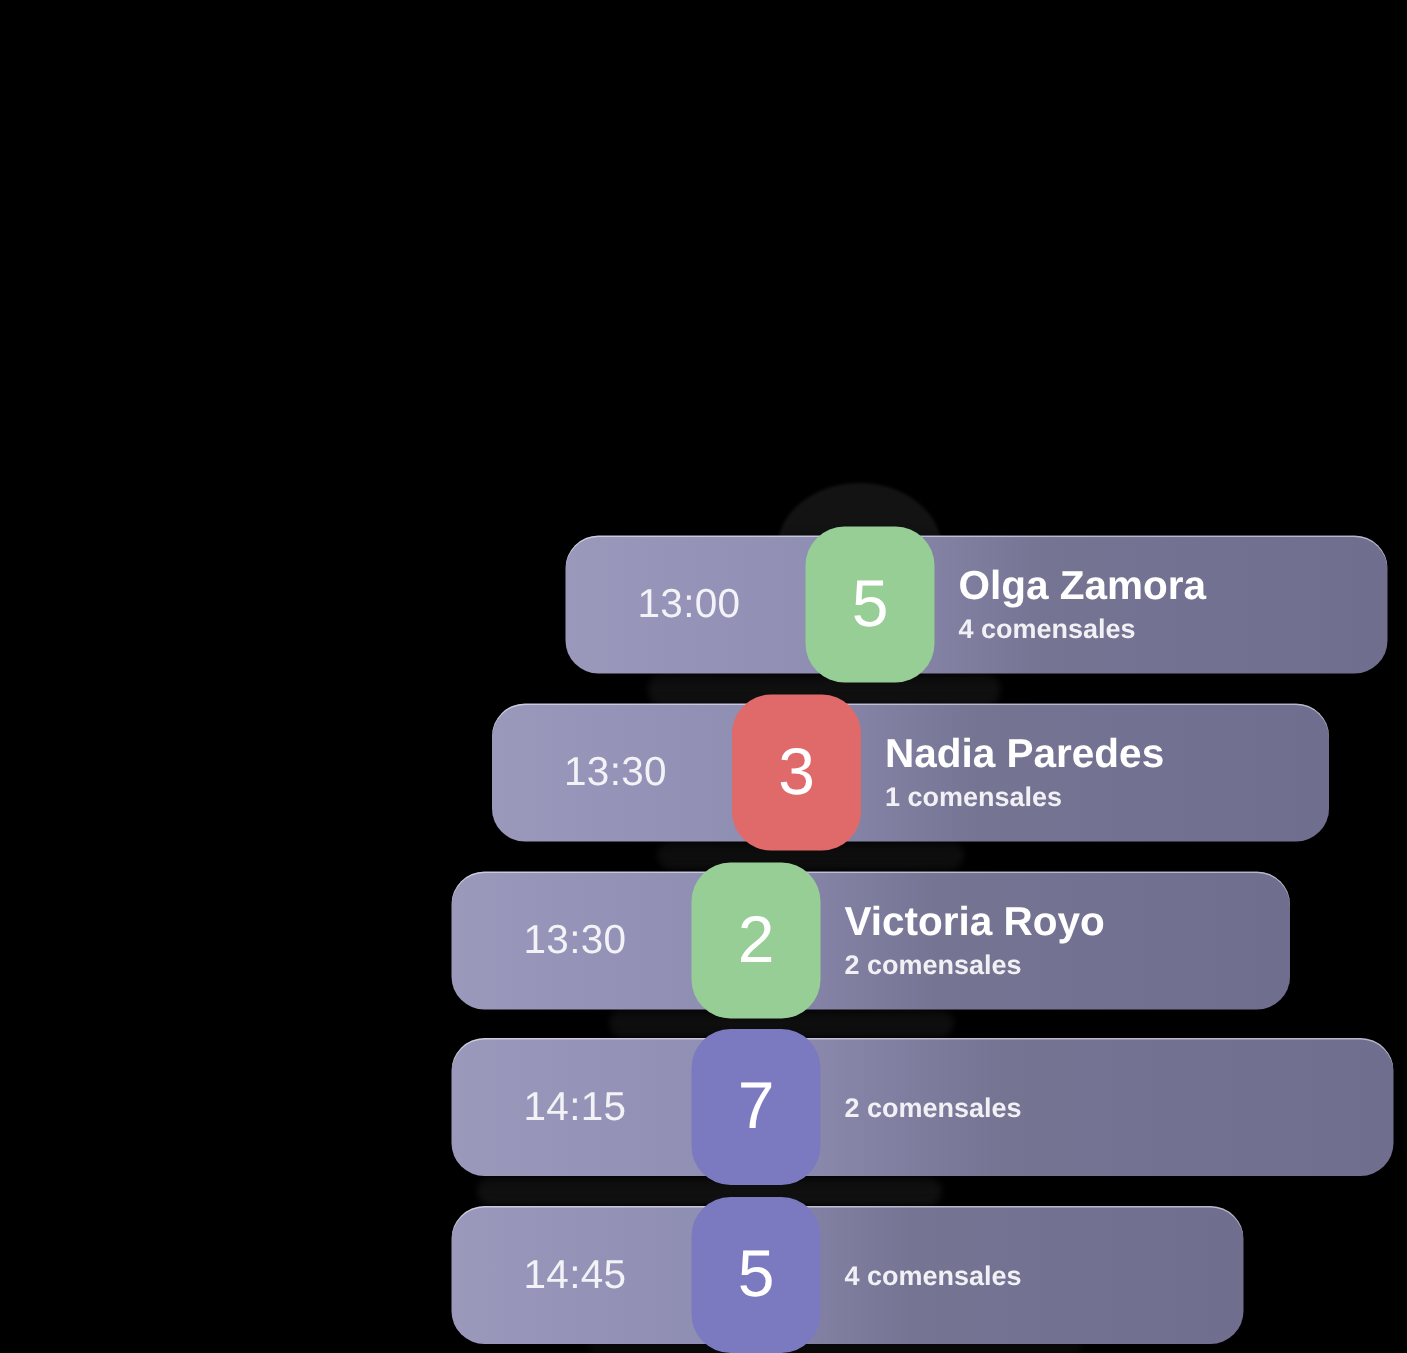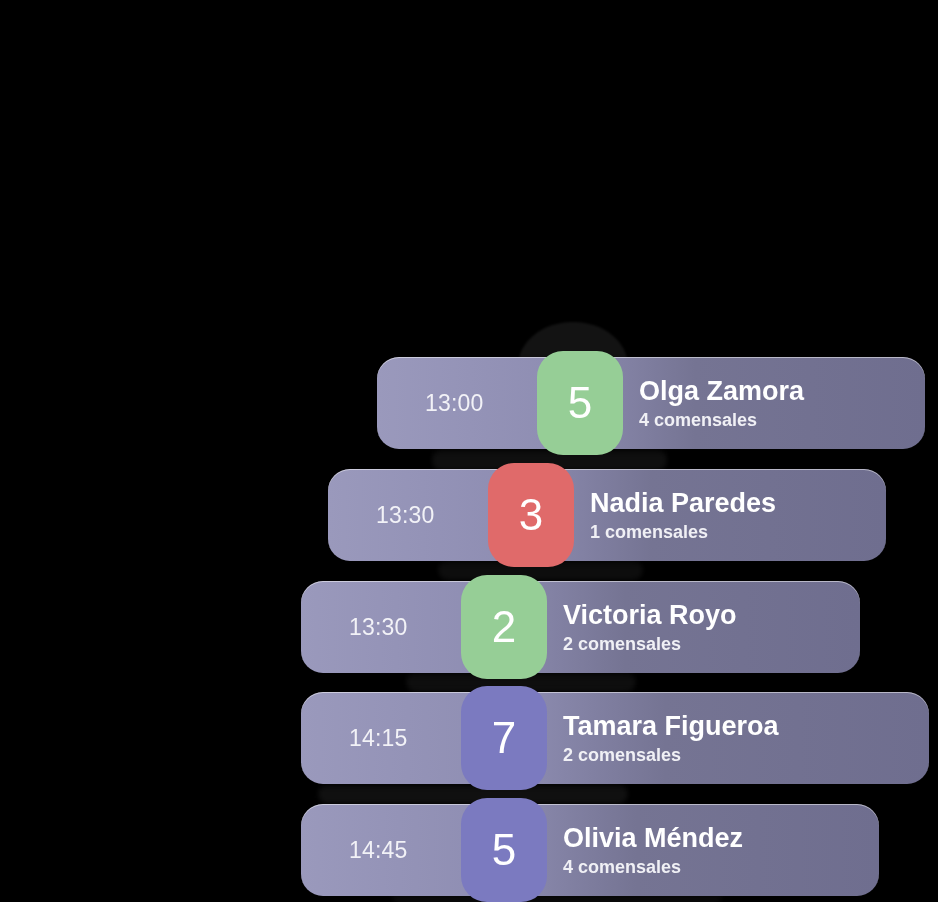--- a/index.html
+++ b/index.html
@@ -47,21 +47,21 @@
     box-shadow: 0 1px 0 0 rgba(255,255,255,0.50) inset,
                 0 3px 9px rgba(0,0,0,0.55);
     z-index: 2;
   }
 
   .card-time {
     position: absolute;
     left: 48px;
     top: 50%;
     transform: translateY(-50%);
-    font-size: 23px;
+    font-size: 27px;
     font-weight: 400;
     color: #f2f2f7;
     letter-spacing: 0.2px;
     white-space: nowrap;
   }
 
   .badge {
     position: absolute;
     left: 160px;
     top: -6px;
@@ -135,27 +135,25 @@
         <div class="badge" style="background: rgb(150, 206, 150);">2</div>
         <div class="guest">
           <div class="guest-name">Victoria Royo</div>
           <div class="guest-party">2 comensales</div>
         </div>
       </div>
       <div class="card" style="left: 301px; top: 692px; width: 628px;">
         <div class="card-time">14:15</div>
         <div class="badge" style="background: rgb(123, 122, 192);">7</div>
         <div class="guest">
-          <div class="guest-name">Tamara Figueroa</div>
           <div class="guest-party">2 comensales</div>
         </div>
       </div>
-      <div class="card" style="left: 301px; top: 804px; width: 578px;">
+      <div class="card" style="left: 301px; top: 804px; width: 528px;">
         <div class="card-time">14:45</div>
         <div class="badge" style="background: rgb(123, 122, 192);">5</div>
         <div class="guest">
-          <div class="guest-name">Olivia Méndez</div>
           <div class="guest-party">4 comensales</div>
         </div>
       </div>
     </div>
 
 </div>
 
 </body></html>

